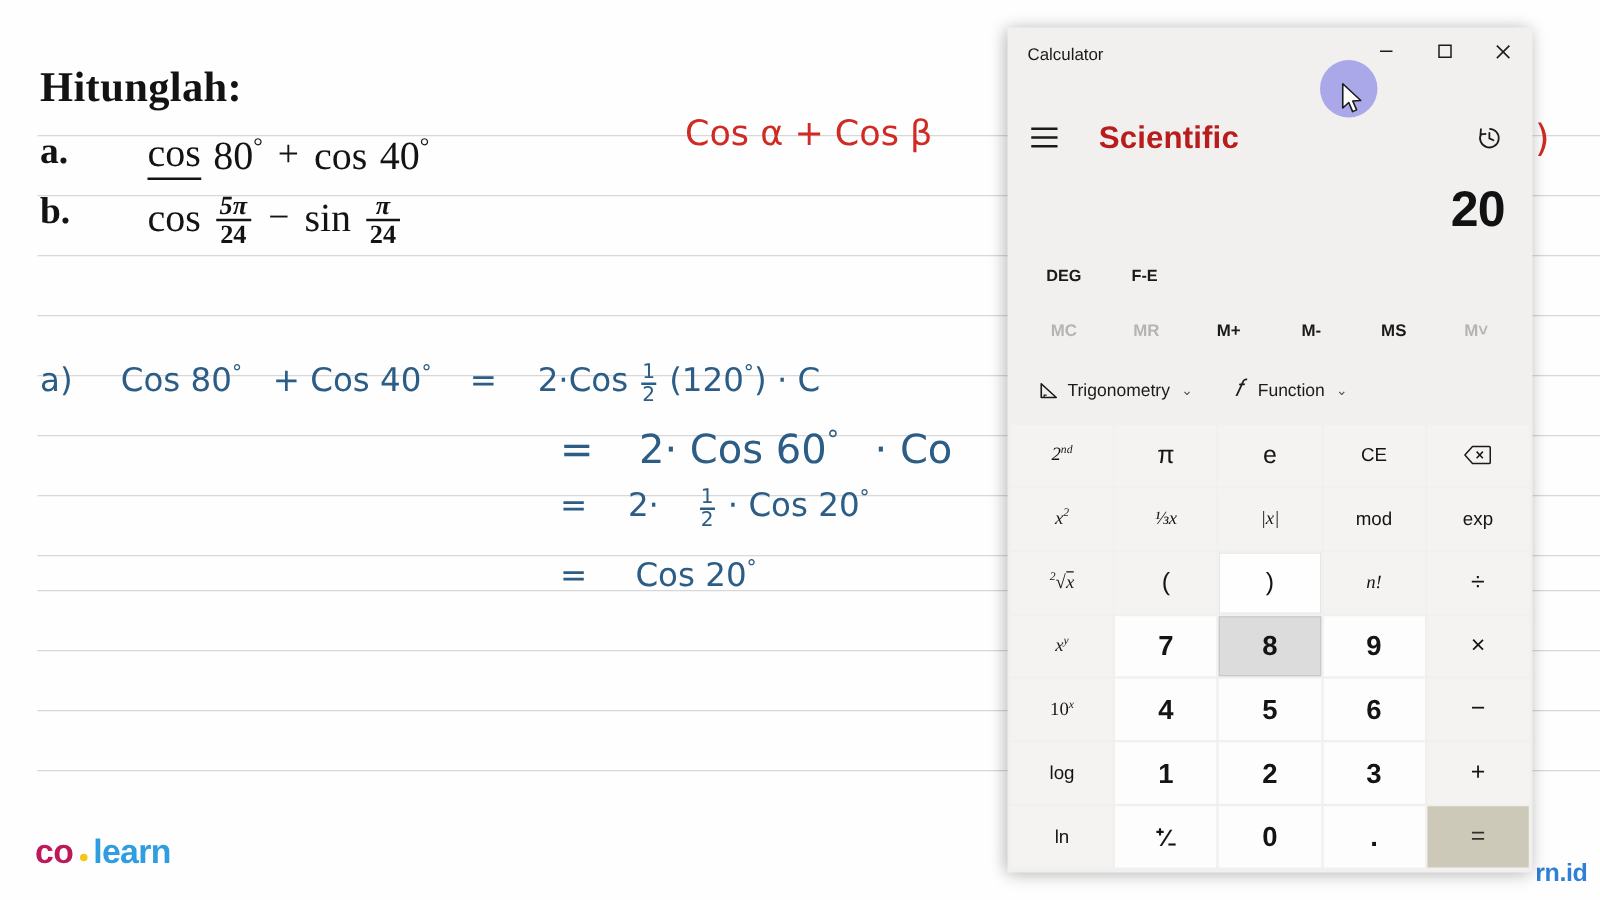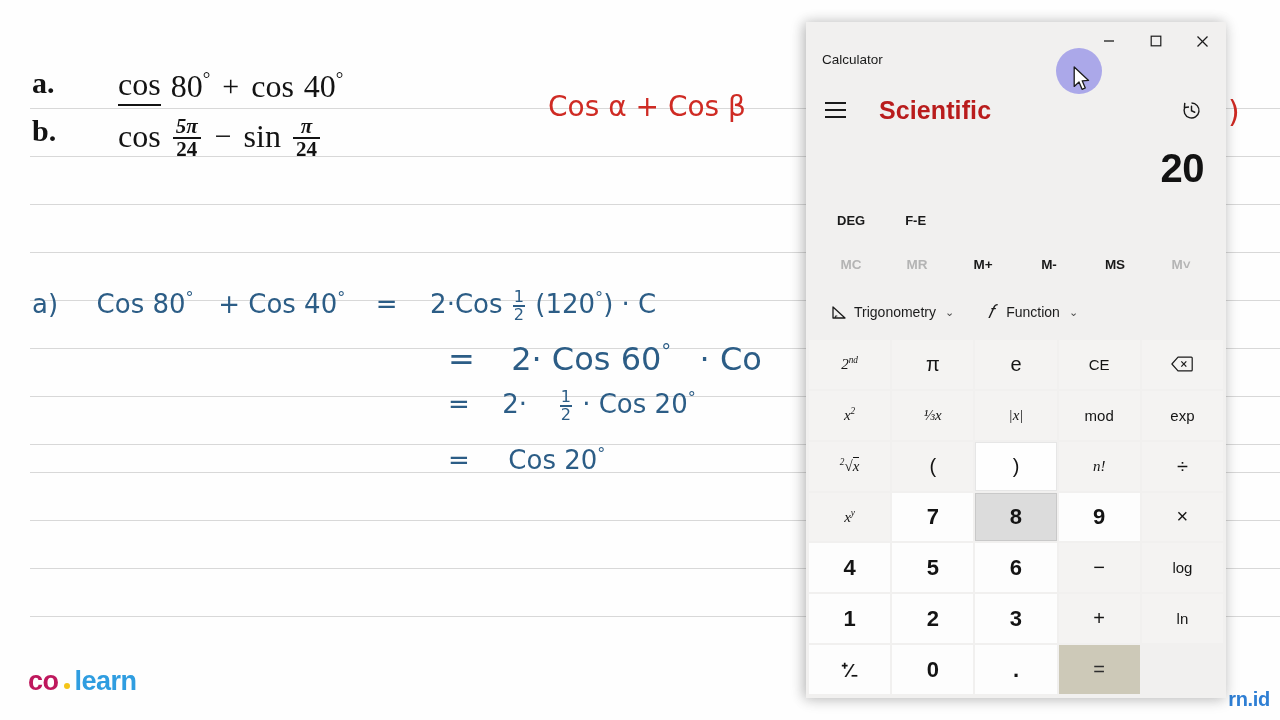--- a/index.html
+++ b/index.html
@@ -50,21 +50,21 @@
   #logo .dot{width:6px;height:6px;border-radius:50%;background:#f5c518;
              display:inline-block;margin:0 2px;position:relative;top:4px;}
   #logo .learn{color:#2f9de0;}
   #watermark{position:absolute;right:10px;top:672px;font-size:20px;font-weight:700;
              color:#2f7fd4;letter-spacing:-.3px;margin-top:16px;}
 
   
   #calc{position:absolute;left:806px;top:22px;width:420px;height:676px;
         background:#f1f0ef;box-shadow:-3px 0 12px rgba(0,0,0,.18),0 2px 14px rgba(0,0,0,.14);
         display:flex;flex-direction:column;overflow:hidden;}
-  #titlebar{height:46px;flex:none;display:flex;align-items:center;
+  #titlebar{height:46px;flex:none;display:flex;align-items:flex-start;
             padding-top:14px;position:relative;}
   #apptitle{font-size:13.5px;color:#1a1a1a;margin-left:16px;}
   .winbtns{position:absolute;right:0;top:0;display:flex;}
   .winbtn{width:47px;height:38px;display:flex;align-items:center;justify-content:center;
           color:#1c1c1c;}
   .winbtn svg{display:block;}
 
   #navrow{height:56px;flex:none;display:flex;align-items:center;padding:0 16px;}
   #hamburger{width:38px;height:38px;display:flex;flex-direction:column;
              justify-content:center;gap:5px;padding-left:3px;}
@@ -125,20 +125,21 @@
   <div class="rule-line" style="top:300px"></div>
   <div class="rule-line" style="top:348px"></div>
   <div class="rule-line" style="top:396px"></div>
   <div class="rule-line" style="top:444px"></div>
   <div class="rule-line" style="top:472px"></div>
   <div class="rule-line" style="top:520px"></div>
   <div class="rule-line" style="top:568px"></div>
   <div class="rule-line" style="top:616px"></div>
 
   <div id="problem">
+    <div class="qtitle">Hitunglah:</div>
 
     <div class="qrow">
       <div class="qlabel">a.</div>
       <div class="qbody">
         <span class="uline">cos</span>
         <span><span>80</span><span class="deg">°</span></span>
         <span class="opsym">+</span>
         <span>cos</span>
         <span><span>40</span><span class="deg">°</span></span>
       </div>
@@ -335,20 +336,23 @@
     <div class="key op">÷</div>
 
     <div class="key fn">
         <span><i>x</i><sup><i>y</i></sup></span>
       </div>
     <div class="key num">7</div>
     <div class="key num hover">8</div>
     <div class="key num">9</div>
     <div class="key op">×</div>
 
+    <div class="key fn">
+        <span style="font-style:normal">10<sup><i>x</i></sup></span>
+      </div>
     <div class="key num">4</div>
     <div class="key num">5</div>
     <div class="key num">6</div>
     <div class="key op">−</div>
 
     <div class="key fnplain">log</div>
     <div class="key num">1</div>
     <div class="key num">2</div>
     <div class="key num">3</div>
     <div class="key op">+</div>

